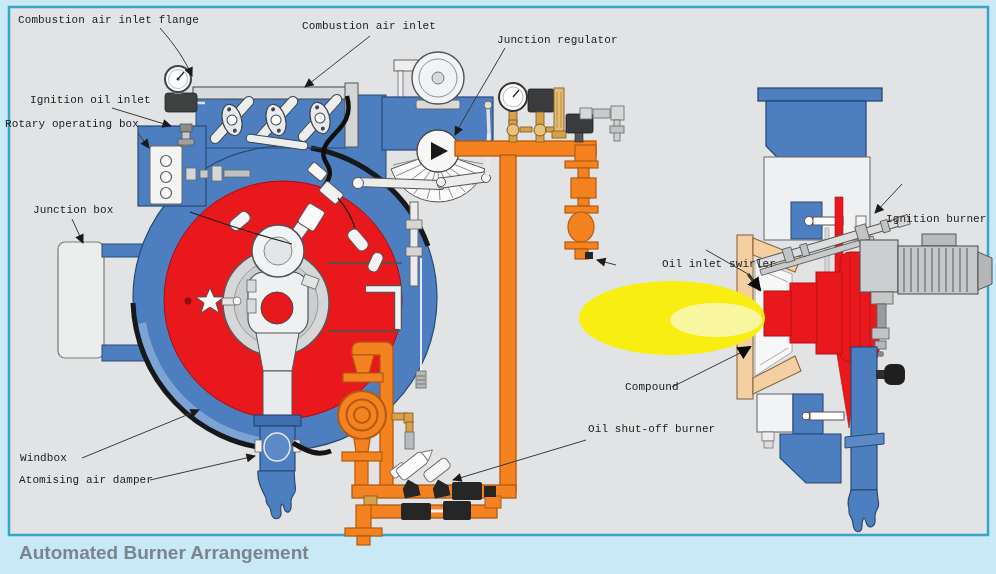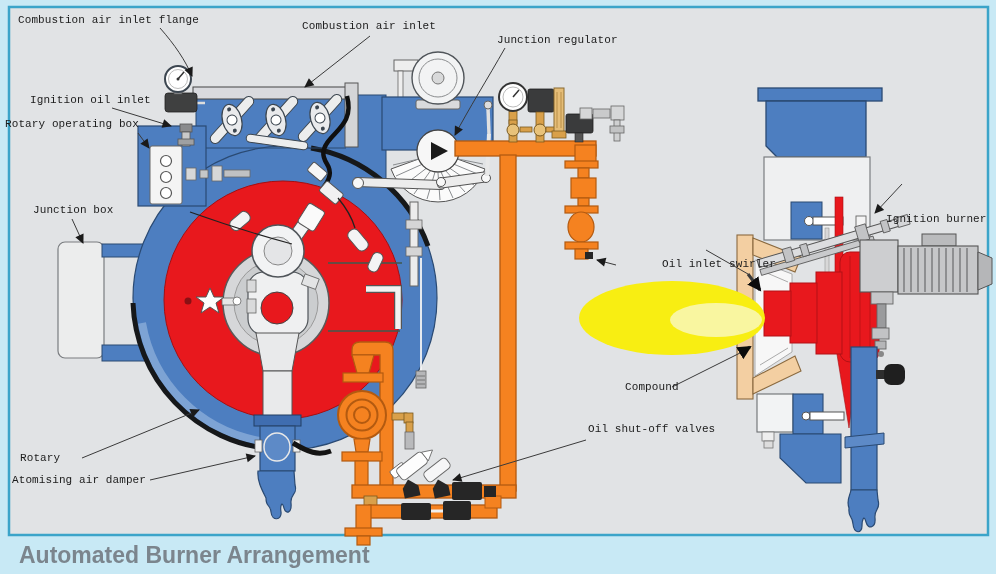--- a/index.html
+++ b/index.html
@@ -9,27 +9,27 @@
   svg{position:absolute;left:0;top:0;}
   .lbl{position:absolute;font-size:11px;color:#1b1b1b;line-height:15px;white-space:nowrap;
        letter-spacing:.1px;font-family:Liberation Mono, monospace;}
   #lbl-caif{left:18px;top:13px;}
   #lbl-cad{left:302px;top:19px;}
   #lbl-creg{left:497px;top:33px;}
   #lbl-ioi{left:30px;top:93px;}
   #lbl-mob{left:5px;top:117px;}
   #lbl-jb{left:33px;top:203px;text-align:center;}
   #lbl-wb{left:20px;top:451px;}
-  #lbl-aad{left:12px;top:473px;}
+  #lbl-aad{left:19px;top:473px;}
   #lbl-ois{left:618px;top:257px;margin-left:44px;}
   #lbl-rca{left:652px;top:212px;width:92px;text-align:center;white-space:normal;}
   #lbl-sw{left:625px;top:380px;}
   #lbl-osv{left:588px;top:422px;}
   #lbl-ib{left:886px;top:176px;margin-top:36px;}
-  #caption{position:absolute;left:19px;top:542px;font-size:23px;font-weight:700;color:#7b858d;}
+  #caption{position:absolute;left:19px;top:542px;font-size:19px;font-weight:700;color:#7b858d;}
 </style>
 </head>
 <body>
 
 <div id="stage">
 
 <svg width="996" height="574" viewBox="0 0 996 574">
   <defs>
     <marker id="ah" markerUnits="userSpaceOnUse" markerWidth="12" markerHeight="10" refX="9" refY="5" orient="auto">
       <path d="M0.5,0.5 L10,5 L0.5,9.5 Z" fill="#1a1a1a"></path>
@@ -423,22 +423,22 @@
     <line x1="740" y1="353" x2="750" y2="347" stroke-width="3" marker-end="url(#ahB)"></line>
   </g>
 </svg>
 
 <div class="lbl" id="lbl-caif">Combustion air inlet flange</div>
 <div class="lbl" id="lbl-cad">Combustion air inlet</div>
 <div class="lbl" id="lbl-creg">Junction regulator</div>
 <div class="lbl" id="lbl-ioi">Ignition oil inlet</div>
 <div class="lbl" id="lbl-mob">Rotary operating box</div>
 <div class="lbl" id="lbl-jb">Junction box</div>
-<div class="lbl" id="lbl-wb">Rotary</div>
+<div class="lbl" id="lbl-wb">Windbox</div>
 <div class="lbl" id="lbl-aad">Atomising air damper</div>
 <div class="lbl" id="lbl-ois">Oil inlet swirler</div>
 <div class="lbl" id="lbl-sw">Compound</div>
-<div class="lbl" id="lbl-osv">Oil shut-off valves</div>
+<div class="lbl" id="lbl-osv">Oil shut-off burner</div>
 <div class="lbl" id="lbl-ib">Ignition burner</div>
 
 <div id="caption">Automated Burner Arrangement</div>
 
 </div>
 
 </body></html>

